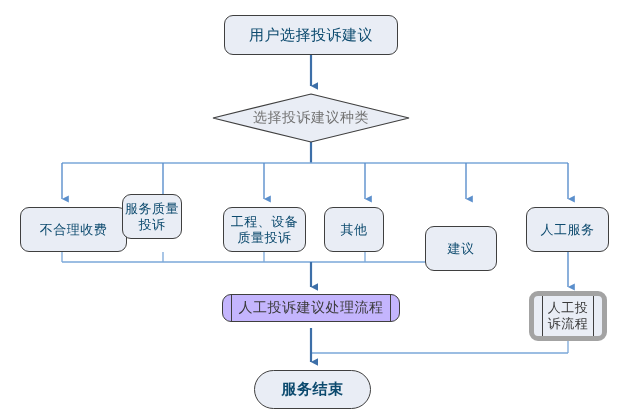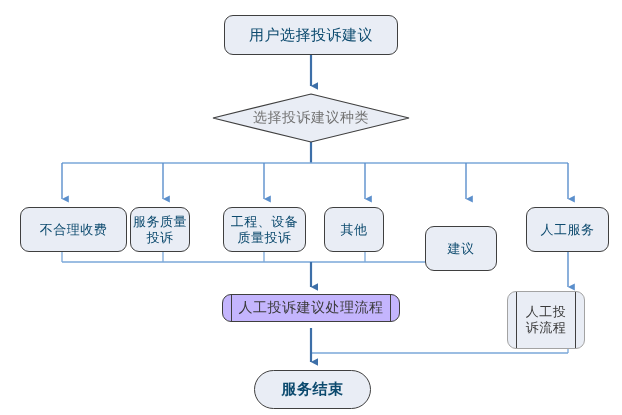--- a/index.html
+++ b/index.html
@@ -123,21 +123,21 @@
     <svg viewBox="0 0 198 50" width="198" height="50" style="position:absolute;left:0;top:0;">
       <polygon points="99,1 197,25 99,49 1,25" fill="#e9edf5" stroke="#3f3f3f" stroke-width="1.2"></polygon>
     </svg>
     <div class="fs14" style="position:absolute;left:0;top:0;width:198px;height:50px;display:flex;align-items:center;justify-content:center;color:#737373;letter-spacing:.5px;">选择投诉建议种类</div>
   </div>
 
   <div class="node rounded fs13" style="left:20px;top:207px;width:107px;height:45px;">
     <span>不合理收费</span>
   </div>
 
-  <div class="node rounded fs13" style="left:122px;top:207px;width:60px;height:45px;margin-left:8px;">
+  <div class="node rounded fs13" style="left:122px;top:194px;width:60px;height:45px;">
     <span>服务质量
 投诉</span>
   </div>
 
   <div class="node rounded fs13" style="left:223px;top:207px;width:83px;height:45px;">
     <span>工程、设备
 质量投诉</span>
   </div>
 
   <div class="node rounded fs13" style="left:324px;top:207px;width:60px;height:45px;">
@@ -151,21 +151,21 @@
   <div class="node rounded fs13" style="left:526px;top:207px;width:83px;height:45px;">
     <span>人工服务</span>
   </div>
 
   <div class="predef" style="left:222px;top:294px;width:178px;height:28px;background:#c4b5fd;border:1px solid #3f3f3f;box-sizing:border-box;">
     <div class="bar-l"></div>
     <div class="bar-r"></div>
     <div class="txt fs14">人工投诉建议处理流程</div>
   </div>
 
-  <div class="predef" style="left:507px;top:291px;width:78px;height:58px;background:#e9edf5;border:1px solid #a3a3a3;box-sizing:border-box;">
+  <div class="predef" style="left:529px;top:291px;width:78px;height:50px;background:#e9edf5;border:5px solid #a3a3a3;box-sizing:border-box;">
     <div class="bar-l"></div>
     <div class="bar-r"></div>
     <div class="txt fs13">人工投
 诉流程</div>
   </div>
 
   <div class="node term fs15" style="left:254px;top:370px;width:117px;height:39px;font-weight:bold;">
     <span>服务结束</span>
   </div>
 

